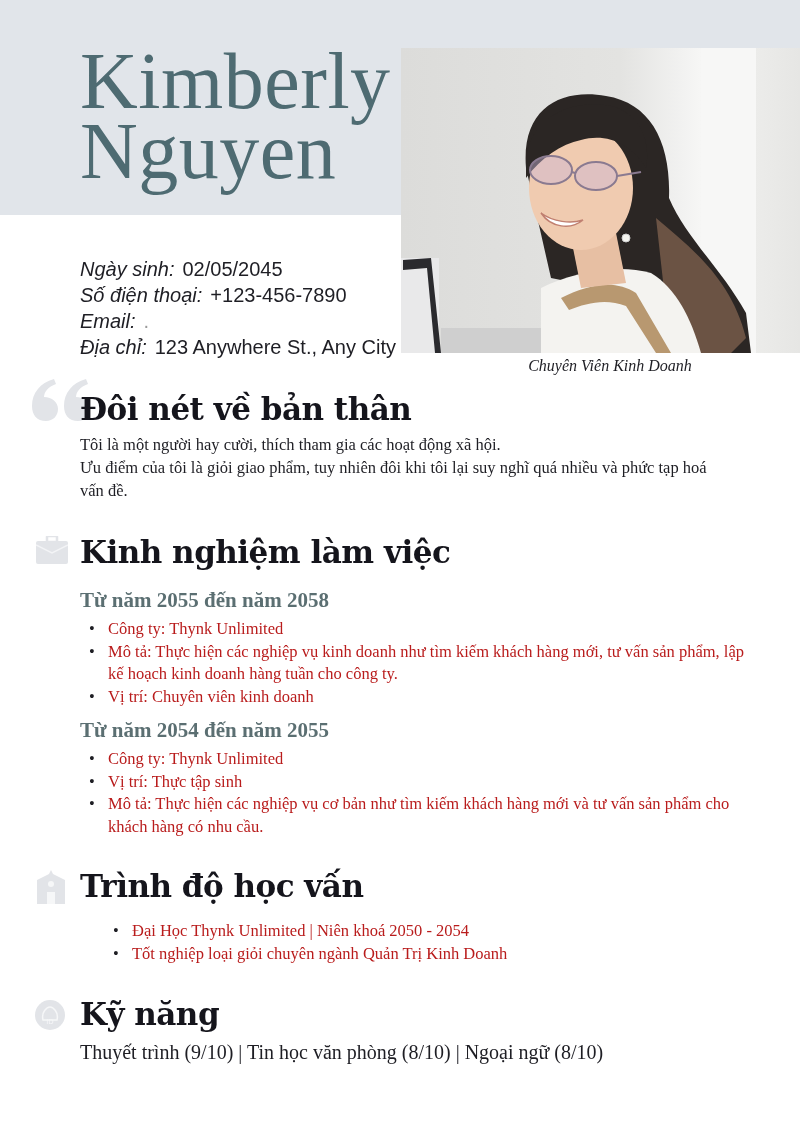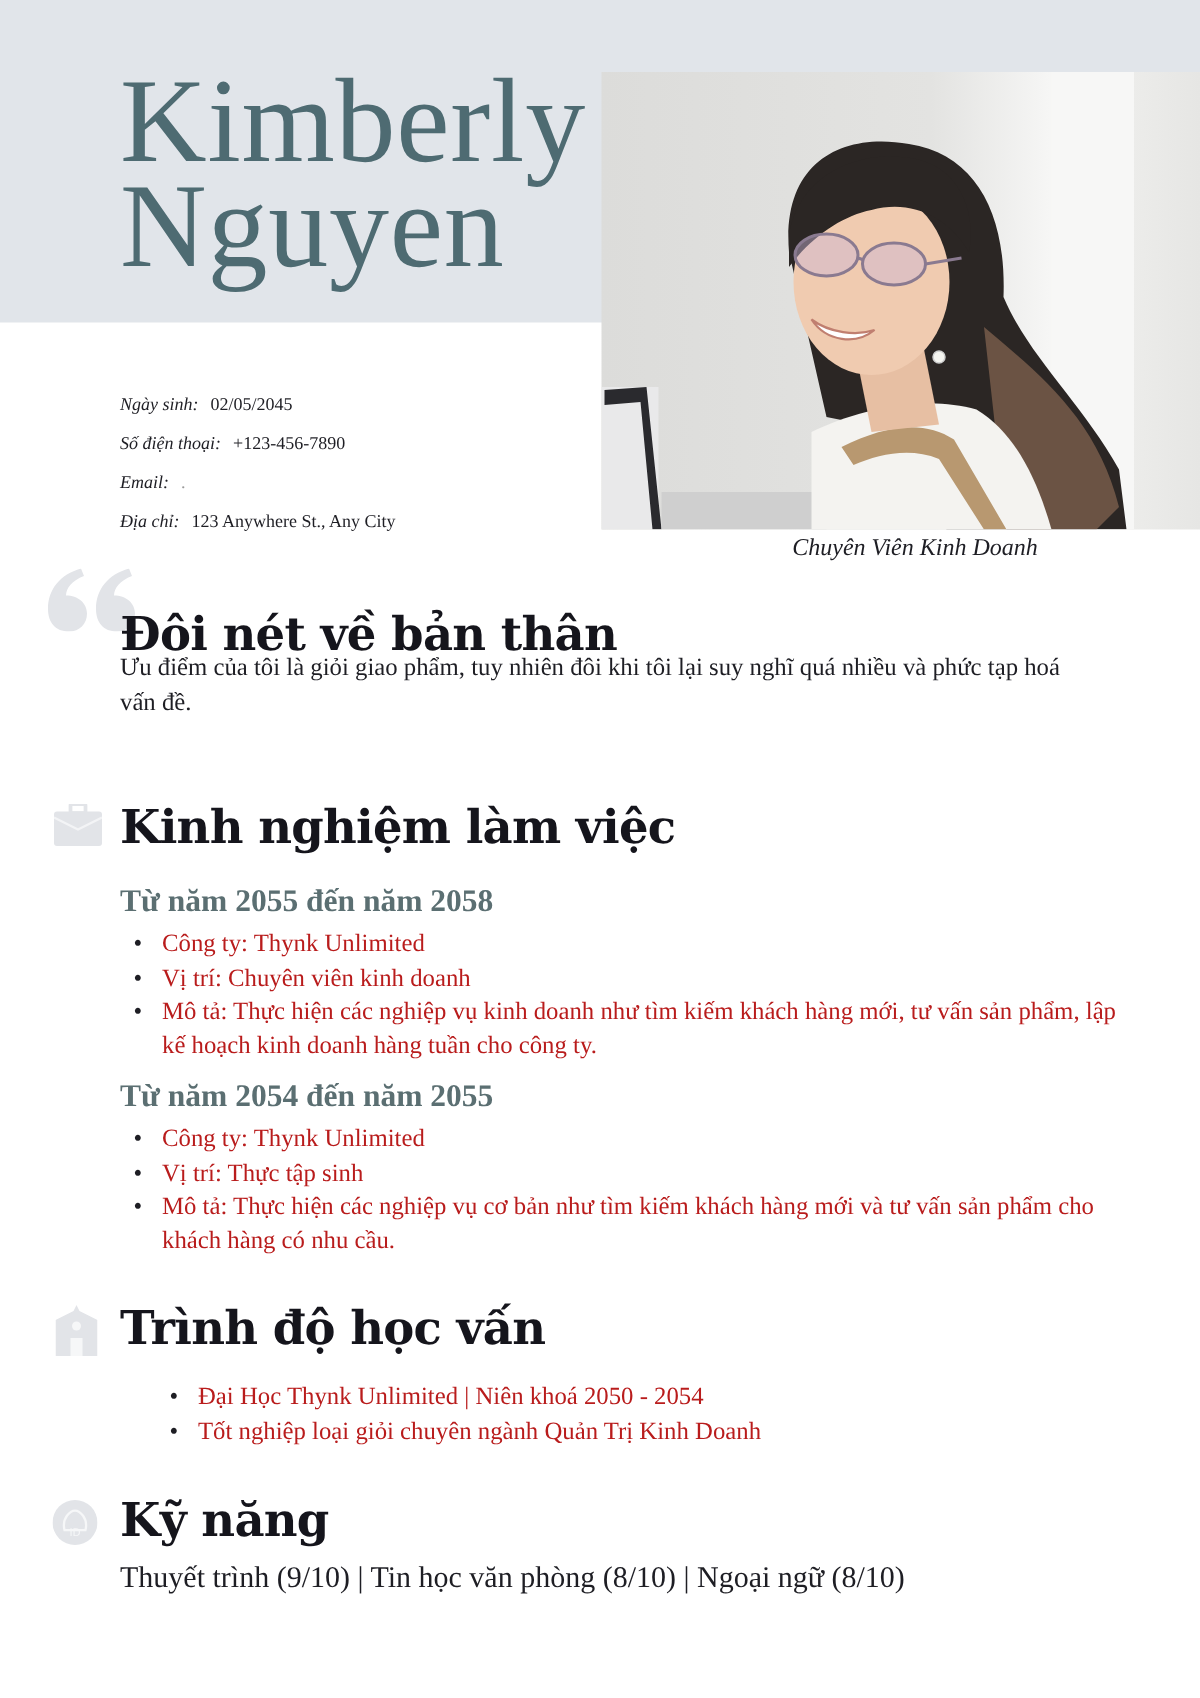--- a/index.html
+++ b/index.html
@@ -26,21 +26,21 @@
     .photo svg { position: absolute; left: 0; top: 0; }
 
     .job-title {
       position: absolute; left: 401px; top: 357px; width: 418px; text-align: center;
       font-family: "Liberation Serif", "DejaVu Serif", serif; font-style: italic;
       font-size: 16px; color: #1e1e24;
     }
 
     .contact {
       position: absolute; left: 80px; top: 256px;
-      font-family: Liberation Serif, serif; font-size: 12px; line-height: 26px;
+      font-family: Liberation Sans, sans-serif; font-size: 20px; line-height: 26px;
       color: #1e1e24;
     }
     .contact-row { white-space: nowrap; }
     .contact-label { font-style: italic; margin-right: 8px; }
 
     .section { position: absolute; left: 0; width: 800px; }
     .section-icon { position: absolute; left: 34px; }
     .section-title {
       position: absolute; left: 80px;
       font-family: "DejaVu Serif", "Liberation Serif", serif;
@@ -125,39 +125,40 @@
   <div class="contact-row">
     <span class="contact-label">Địa chỉ:</span><span>123 Anywhere St., Any City</span>
   </div>
 </div>
 
 <section class="section" style="top:375px;">
   <svg class="section-icon" style="top:4px;left:32px;" width="62" height="42" viewBox="0 0 62 42">
     <path d="M14 42 C5 42 0 36 0 27 C0 14 8 4 22 0 L24 5 C16 8 12 13 12 18 C20 18 26 23 26 30 C26 37 21 42 14 42 Z" fill="#e2e4e8"></path>
     <path d="M46 42 C37 42 32 36 32 27 C32 14 40 4 54 0 L56 5 C48 8 44 13 44 18 C52 18 58 23 58 30 C58 37 53 42 46 42 Z" fill="#e2e4e8"></path>
   </svg>
-  <h2 class="section-title" style="top:30px;text-align:center;">Đôi nét về bản thân</h2>
+  <h2 class="section-title" style="top:16px;text-align:center;">Đôi nét về bản thân</h2>
   <div class="body-text" style="top:58px;">
+    <div>Tôi là một người hay cười, thích tham gia các hoạt động xã hội.</div>
     <div style="width:640px;">Ưu điểm của tôi là giỏi giao phẩm, tuy nhiên đôi khi tôi lại suy nghĩ quá nhiều và phức tạp hoá vấn đề.</div>
   </div>
 </section>
 
 <section class="section" style="top:530px;">
   <svg class="section-icon" style="top:6px;left:36px;" width="32" height="28" viewBox="0 0 32 28">
     <rect x="11" y="0" width="10" height="6" rx="1" fill="none" stroke="#e2e4e8" stroke-width="2.5"></rect>
     <rect x="0" y="5" width="32" height="23" rx="2" fill="#e2e4e8"></rect>
     <path d="M0 9 L16 17 L32 9" fill="none" stroke="#f3f4f6" stroke-width="1.5"></path>
   </svg>
   <h2 class="section-title" style="top:4px;">Kinh nghiệm làm việc</h2>
 
   <div class="sub-title" style="top:58px;">Từ năm 2055 đến năm 2058</div>
   <ul class="bullets" style="top:88px;">
     <li>Công ty: Thynk Unlimited</li>
+    <li>Mô tả: Thực hiện các nghiệp vụ kinh doanh như tìm kiếm khách hàng mới, tư vấn sản phẩm, lập kế hoạch kinh doanh hàng tuần cho công ty.</li>
     <li>Vị trí: Chuyên viên kinh doanh</li>
-    <li>Mô tả: Thực hiện các nghiệp vụ kinh doanh như tìm kiếm khách hàng mới, tư vấn sản phẩm, lập kế hoạch kinh doanh hàng tuần cho công ty.</li>
   </ul>
 
   <div class="sub-title" style="top:188px;">Từ năm 2054 đến năm 2055</div>
   <ul class="bullets" style="top:218px;">
     <li>Công ty: Thynk Unlimited</li>
     <li>Vị trí: Thực tập sinh</li>
     <li>Mô tả: Thực hiện các nghiệp vụ cơ bản như tìm kiếm khách hàng mới và tư vấn sản phẩm cho khách hàng có nhu cầu.</li>
   </ul>
 </section>
 

